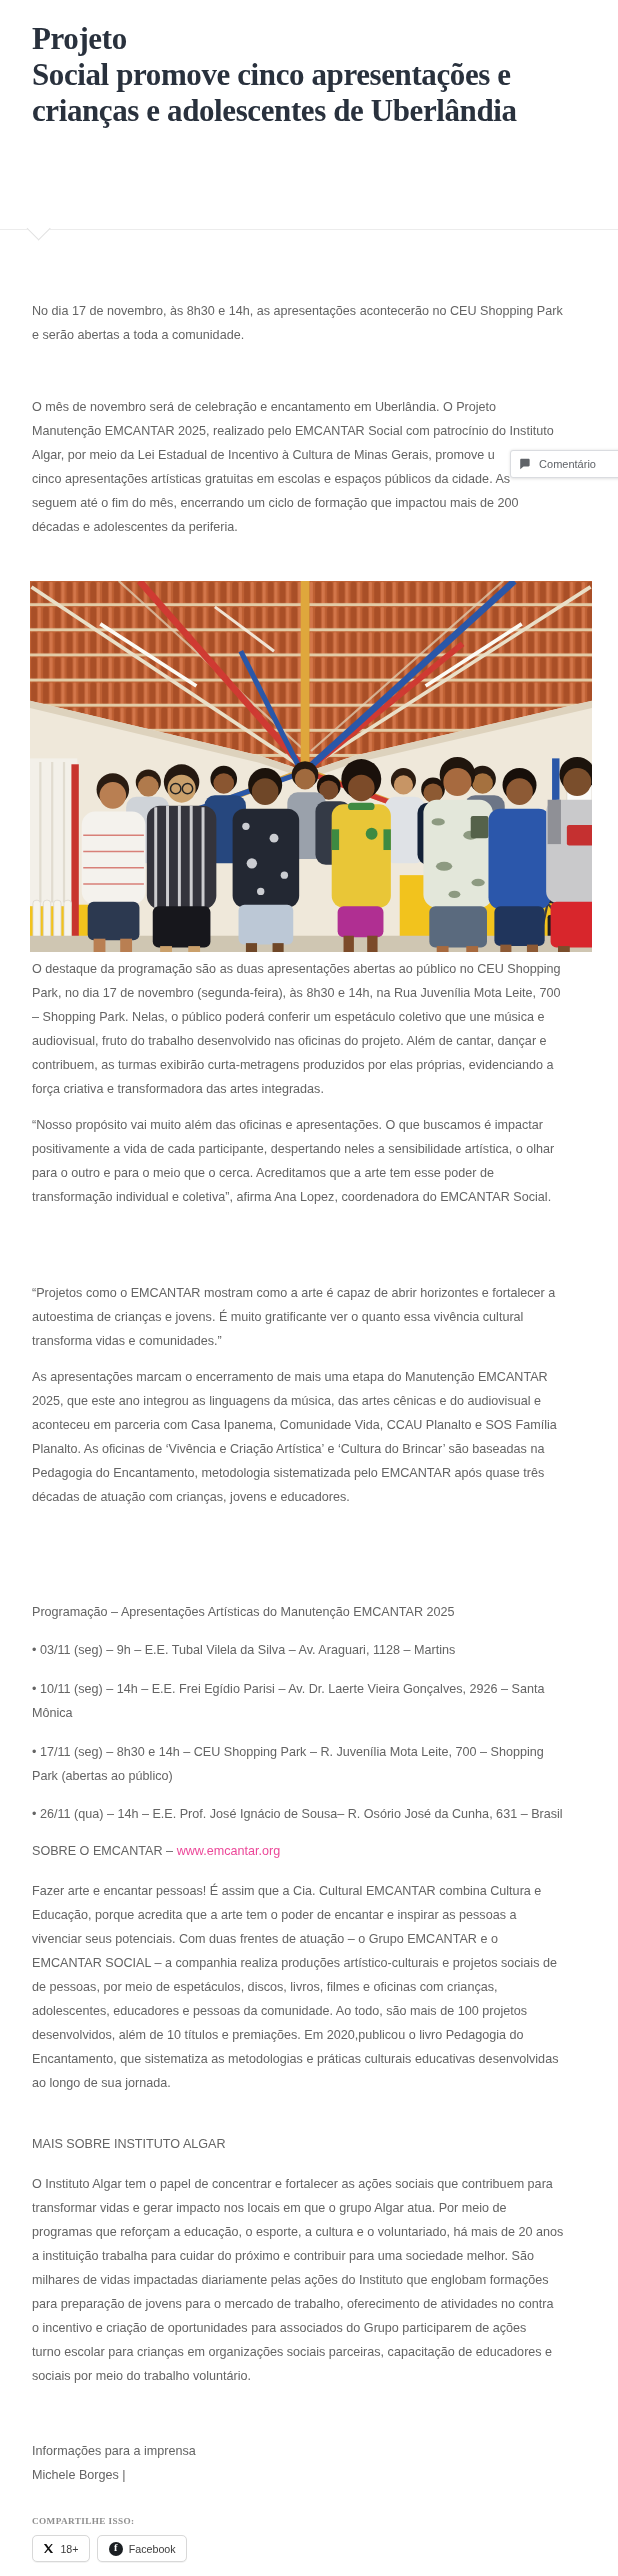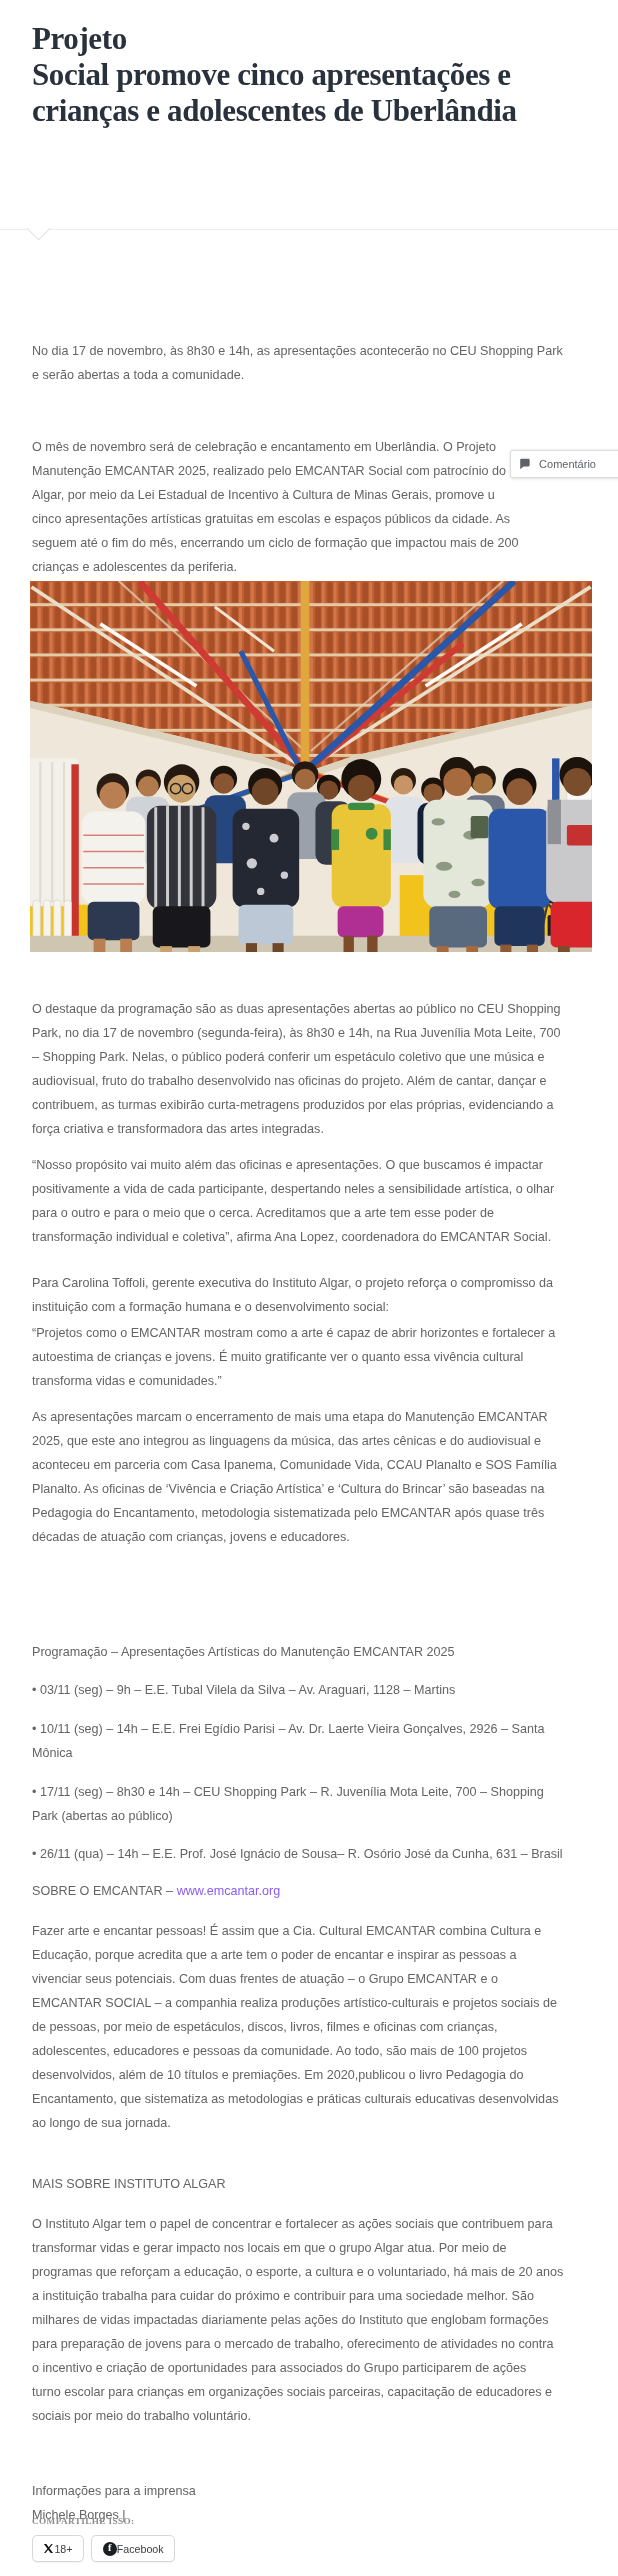--- a/index.html
+++ b/index.html
@@ -5,35 +5,35 @@
   html,body{margin:0;padding:0;background:#fff;}
   .page{position:relative;width:618px;height:2576px;background:#fff;overflow:hidden;
         font-family:"Liberation Sans",sans-serif;}
   .abs{position:absolute;}
   .title{left:32px;top:21px;font-family:"Liberation Serif","DejaVu Serif",serif;
          font-weight:700;font-size:31px;line-height:36px;color:#29313d;white-space:nowrap;
          letter-spacing:-0.4px;}
   .divider{left:0;top:229px;width:618px;height:0.7px;background:#ececec;}
   .chev{left:30px;top:220px;width:16.3px;height:16.3px;background:#fff;transform:rotate(45deg);
         border-right:0.7px solid #e2e2e2;border-bottom:0.7px solid #e2e2e2;z-index:2;}
-  .par{left:32px;font-size:12.6px;line-height:24px;color:#646464;white-space:nowrap;margin-top:40px;}
+  .par{left:32px;font-size:12.6px;line-height:24px;color:#646464;white-space:nowrap;}
   .par .line{height:24px;}
-  .link{color:#8b5cf6;text-decoration:none;}
+  .link{color:#ec4899;text-decoration:none;}
   
   .popup{left:510px;top:450px;width:127px;height:28px;background:#fff;border:0.7px solid #dadce0;
          border-radius:3px;box-shadow:0 0.7px 3px rgba(0,0,0,.12);display:flex;align-items:center;
          gap:7.4px;padding:0 7.4px;box-sizing:border-box;z-index:5;color:#5f6368;font-size:11px;}
   .popup .vsep{width:0.7px;height:16.3px;background:#e8e8e8;margin-left:6px;}
   
   .photo{left:30px;top:581px;width:562px;height:371px;display:block;}
   
   .share-heading{left:32px;top:2516px;font-family:"Liberation Serif","DejaVu Serif",serif;
                  font-weight:700;font-size:9.2px;letter-spacing:0.4px;color:#8e8e8e;}
   .share-row{left:32px;top:2535px;display:flex;gap:7.4px;}
-  .share-btn{display:flex;align-items:center;height:27px;padding:0 10.4px;background:#fff;
+  .share-btn{display:flex;align-items:center;gap:6px;height:27px;padding:0 10.4px;background:#fff;
              border:0.7px solid #d8d8d8;border-radius:5px;box-shadow:0 0.7px 0.7px rgba(0,0,0,.05);
              font-size:10.7px;color:#3d3d3d;cursor:pointer;}
   .fb-badge{width:14px;height:14px;border-radius:50%;background:#1b1f23;color:#fff;display:flex;
             align-items:center;justify-content:center;font-family:"Liberation Serif",serif;
             font-weight:700;font-size:10.4px;line-height:1;}
 </style>
 </head>
 <body>
 
 <div class="page">
@@ -50,21 +50,21 @@
   <div class="abs par" style="top:299px">
       <div class="line">No dia 17 de novembro, às 8h30 e 14h, as apresentações acontecerão no CEU Shopping Park</div>
       <div class="line">e serão abertas a toda a comunidade.</div>
     </div>
   <div class="abs par" style="top:395px">
       <div class="line">O mês de novembro será de celebração e encantamento em Uberlândia. O Projeto</div>
       <div class="line">Manutenção EMCANTAR 2025, realizado pelo EMCANTAR Social com patrocínio do Instituto</div>
       <div class="line">Algar, por meio da Lei Estadual de Incentivo à Cultura de Minas Gerais, promove u</div>
       <div class="line">cinco apresentações artísticas gratuitas em escolas e espaços públicos da cidade. As</div>
       <div class="line">seguem até o fim do mês, encerrando um ciclo de formação que impactou mais de 200</div>
-      <div class="line">crianças e adolescentes da periferia.</div>
+      <div class="line">décadas e adolescentes da periferia.</div>
     </div>
 
   <div class="abs popup">
     <span style="display:flex">
       <svg width="13.3" height="13.3" viewBox="0 0 24 24">
           <path d="M5 3h14c1.2 0 2 .9 2 2v10c0 1.1-.8 2-2 2H10l-6 5V5c0-1.1.9-2 2-2z" fill="#5f6368"></path>
         </svg>
     </span>
     <span>Comentário</span>
     <span class="vsep"></span>
@@ -256,24 +256,20 @@
       <div class="line">audiovisual, fruto do trabalho desenvolvido nas oficinas do projeto. Além de cantar, dançar e</div>
       <div class="line">contribuem, as turmas exibirão curta-metragens produzidos por elas próprias, evidenciando a</div>
       <div class="line">força criativa e transformadora das artes integradas.</div>
     </div>
   <div class="abs par" style="top:1113px">
       <div class="line">“Nosso propósito vai muito além das oficinas e apresentações. O que buscamos é impactar</div>
       <div class="line">positivamente a vida de cada participante, despertando neles a sensibilidade artística, o olhar</div>
       <div class="line">para o outro e para o meio que o cerca. Acreditamos que a arte tem esse poder de</div>
       <div class="line">transformação individual e coletiva”, afirma Ana Lopez, coordenadora do EMCANTAR Social.</div>
     </div>
-  <div class="abs par" style="top:1231px">
-      <div class="line">Para Carolina Toffoli, gerente executiva do Instituto Algar, o projeto reforça o compromisso da</div>
-      <div class="line">instituição com a formação humana e o desenvolvimento social:</div>
-    </div>
   <div class="abs par" style="top:1281px">
       <div class="line">“Projetos como o EMCANTAR mostram como a arte é capaz de abrir horizontes e fortalecer a</div>
       <div class="line">autoestima de crianças e jovens. É muito gratificante ver o quanto essa vivência cultural</div>
       <div class="line">transforma vidas e comunidades.”</div>
     </div>
   <div class="abs par" style="top:1365px">
       <div class="line">As apresentações marcam o encerramento de mais uma etapa do Manutenção EMCANTAR</div>
       <div class="line">2025, que este ano integrou as linguagens da música, das artes cênicas e do audiovisual e</div>
       <div class="line">aconteceu em parceria com Casa Ipanema, Comunidade Vida, CCAU Planalto e SOS Família</div>
       <div class="line">Planalto. As oficinas de ‘Vivência e Criação Artística’ e ‘Cultura do Brincar’ são baseadas na</div>

